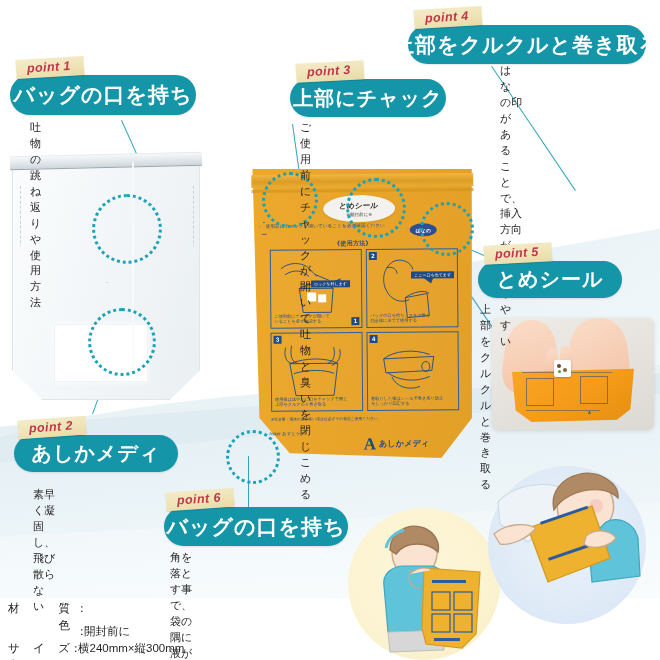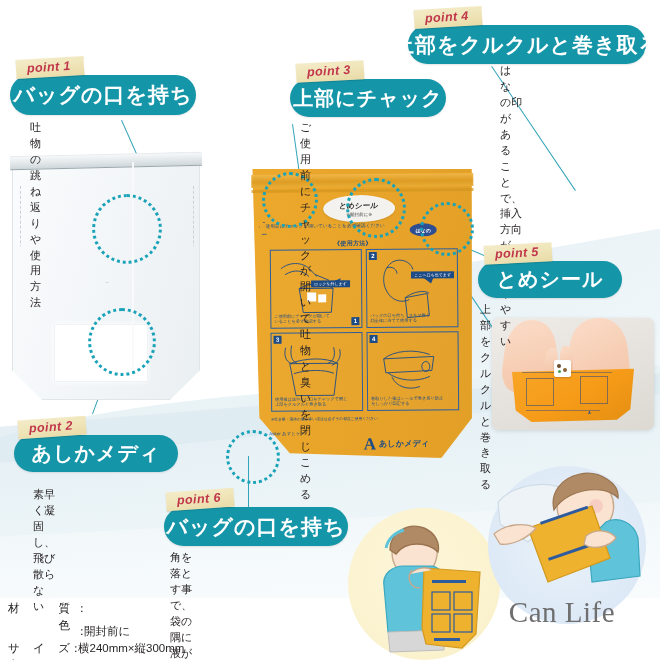--- a/index.html
+++ b/index.html
@@ -366,21 +366,20 @@
       <circle cx="108" cy="40" r="7" fill="#f6c7bd" opacity=".75"></circle>
       <path d="M118 56 C130 50, 146 56, 150 72 L152 110 L104 116 L100 74 Z" fill="#5fc3d9" stroke="#3ba8c0" stroke-width="1.2"></path>
       <path d="M40 62 L104 40 L122 92 L60 116 Z" fill="#eeb22e" stroke="#d39a20" stroke-width="1.3"></path>
       <rect x="52" y="56" width="50" height="3" fill="#2d5b9e" transform="rotate(-19 52 56)"></rect>
       <rect x="60" y="92" width="42" height="3" fill="#2d5b9e" transform="rotate(-19 60 92)"></rect>
       <path d="M6 68 C18 58, 36 56, 48 62 C40 72, 24 80, 12 78 Z" fill="#fbe3d2" stroke="#c8a98c" stroke-width="1.3"></path>
       <path d="M98 70 C108 62, 122 64, 128 72 C120 82, 104 84, 96 78 Z" fill="#fbe3d2" stroke="#c8a98c" stroke-width="1.3"></path>
     </svg>
   </div>
 
-  <div id="canlife">Can Life</div>
 
   <div class="callout" id="c1">
     <div class="ptag" style="transform: rotate(-3.5deg);">point 1</div>
     <div class="pill">バッグの口を持ち</div>
     <div class="sub">吐物の跳ね返りや
 使用方法</div>
   </div>
 
   <div class="callout" id="c2">
     <div class="ptag" style="transform: rotate(-4deg);">point 2</div>

